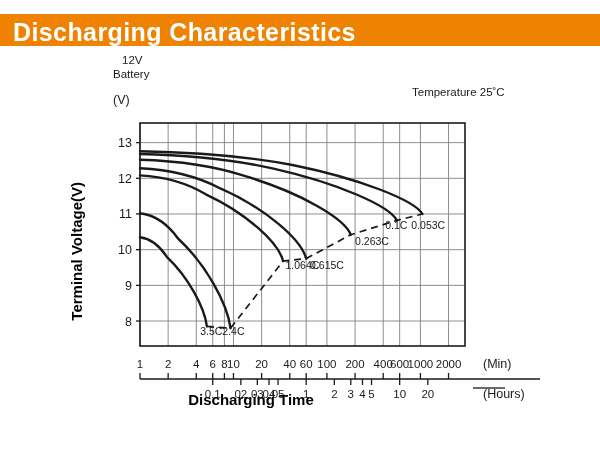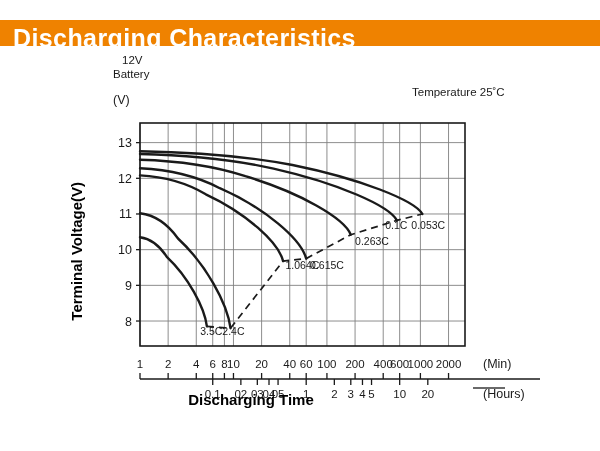--- a/index.html
+++ b/index.html
@@ -4,21 +4,21 @@
 <style>
   html,body{margin:0;padding:0;}
   body{
     width:600px;height:451px;
     background:#ffffff;
     font-family:"Liberation Sans", sans-serif;
     overflow:hidden;
     position:relative;
   }
   #title-bar{
-    position:absolute;left:0;top:20px;width:600px;height:36px;
+    position:absolute;left:0;top:14px;width:600px;height:36px;
     background:#ef8200;
     display:flex;align-items:center;text-align:center;
   }
   #title-text{
     color:#ffffff;font-size:25px;font-weight:bold;
     letter-spacing:0.4px;margin-left:13px;
     font-family:"Liberation Sans", sans-serif;
   }
   #chart-area{
     position:absolute;left:0;top:46px;width:600px;height:405px;

